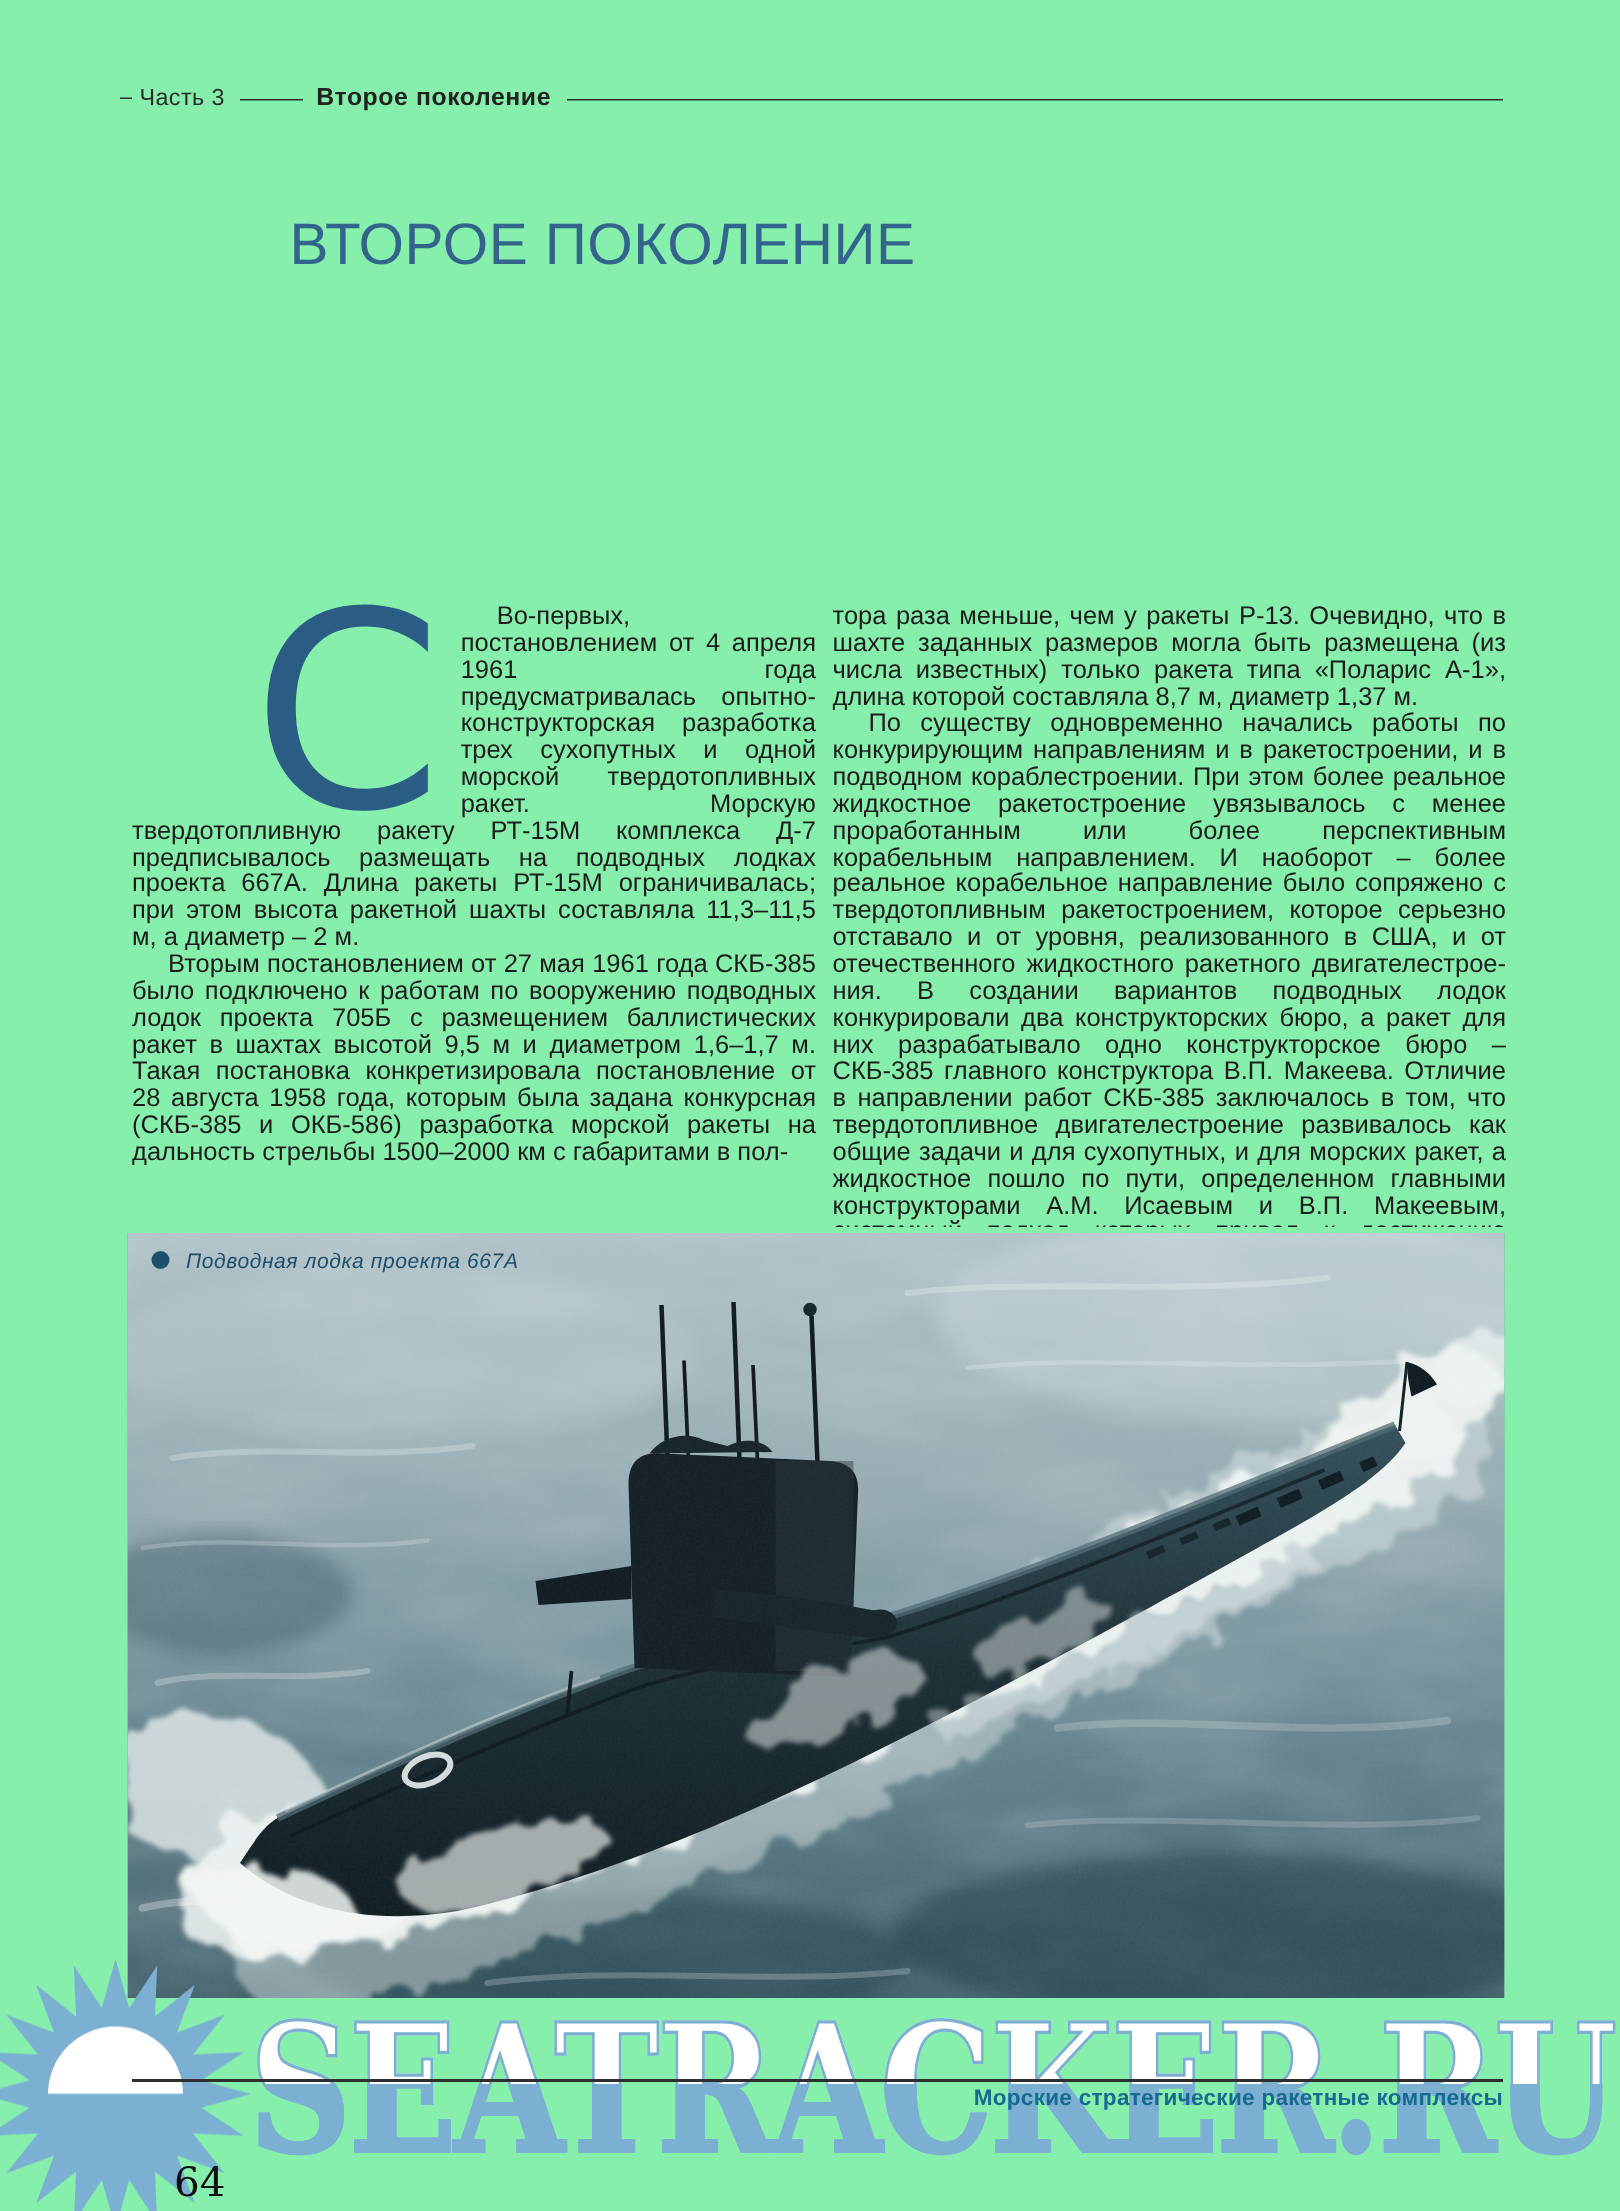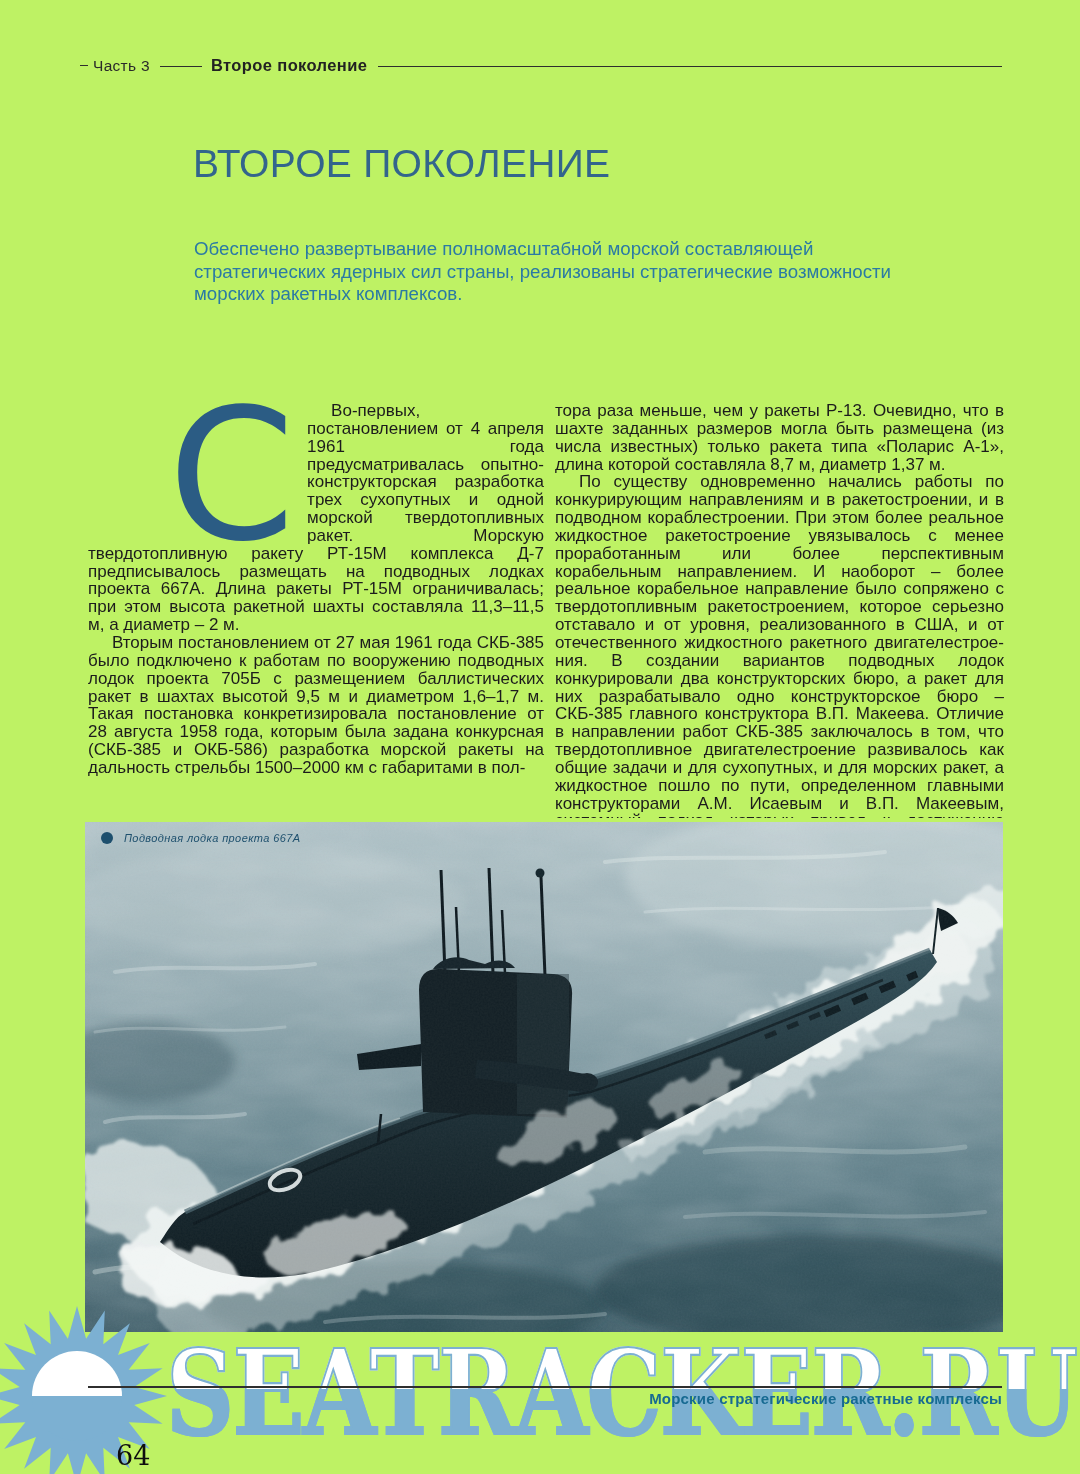--- a/index.html
+++ b/index.html
@@ -1,18 +1,18 @@
 <!DOCTYPE html>
 <html style="--title: #33658c; --lead: #2b7aa4; --body: #1c1c1c; --dropcap: #2b5c84; --caption: #1d4f6d; --footer: #176a92; --wm: #7cb0d2; --sun: #7cb0d2; --rule: #2f2f2f;"><head>
 <meta charset="utf-8">
 <style>
   html,body{margin:0;padding:0;background:#e8e8e6;}
   .page{
     position:relative;width:1080px;height:1474px;margin:0 auto;
-    background:#bef264;overflow:hidden;
+    background:#86efac;overflow:hidden;
     font-family:"Liberation Sans",sans-serif;color:#1c1c1c;
   }
   
   .header{position:absolute;left:80px;top:56px;width:922px;display:flex;align-items:center;}
   .hline{height:1.7px;background:#2e2e2e;}
   .hline.tick{width:8px;margin-right:5px;}
   .hline.short{width:42px;margin:2px 9px 0 10px;}
   .hline.long{flex:1;margin:2px 0 0 11px;}
   .part-label{font-size:15.5px;letter-spacing:.3px;color:#2a2a2a;white-space:nowrap;}
   .section-label{font-size:16.5px;font-weight:bold;letter-spacing:.4px;color:#222;white-space:nowrap;}
@@ -31,21 +31,21 @@
   .col p.no-indent{text-indent:0;}
   .dropcap{float:left;font-family:"DejaVu Sans",sans-serif;
            font-size:182px;line-height:138px;height:134px;
            margin:4px 12px 0 80px;color:var(--dropcap,#2b5c84);}
   
   .photo{position:absolute;left:85px;top:822px;width:918px;height:510px;
          overflow:hidden;background:#8fa6ac;}
   .photo svg{display:block;}
   .caption{position:absolute;left:16px;top:10px;display:flex;align-items:center;}
   .caption-dot{width:12px;height:12px;border-radius:50%;background:var(--caption,#1d4f6d);margin-right:11px;}
-  .caption-text{font-style:italic;font-size:11px;letter-spacing:.4px;color:var(--caption,#1d4f6d);}
+  .caption-text{font-style:italic;font-size:14px;letter-spacing:.4px;color:var(--caption,#1d4f6d);}
   
   .footer-rule{position:absolute;left:88px;top:1386px;width:914px;height:1.6px;
                background:var(--rule,#2f2f2f);z-index:7;}
   .page-num{position:absolute;left:116px;top:1394px;z-index:7;
             font-family:"DejaVu Serif",serif;font-size:27px;color:#0e0e0e;margin-top:46px;}
   .footer-right{position:absolute;left:0;top:1390px;width:1002px;text-align:right;z-index:7;
                 font-size:15px;font-weight:bold;letter-spacing:.2px;color:var(--footer,#176a92);}
   
   .watermark{position:absolute;left:166px;top:1334px;z-index:6;white-space:nowrap;
              font-family:"DejaVu Serif",serif;font-weight:bold;
@@ -67,21 +67,20 @@
     <span class="part-label">Часть 3</span>
     <span class="hline short"></span>
     <span class="section-label">Второе поколение</span>
     <span class="hline long"></span>
   </div>
 
   <div class="title">
     <div>ВТОРОЕ ПОКОЛЕНИЕ</div>
   </div>
 
-  <div class="lead">Обеспечено развертывание полномасштабной морской составляющей стратегических ядерных сил страны, реализованы стратегические возможности морских ракетных комплексов.</div>
 
   <div class="cols">
     <div class="col left">
       <p class="no-indent"><span class="dropcap">С</span></p>
       <p>Во-первых, постановлением от 4 апреля 1961 года предусматривалась опытно-конст­рукторская разработка трех сухопутных и одной морской твердотопливных ракет. Морскую твердотопливную раке­ту РТ-15М комплекса Д-7 предписывалось размещать на подводных лодках проекта 667А. Длина ракеты РТ-15М ограничивалась; при этом высота ракетной шахты состав­ляла 11,3–11,5 м, а диаметр – 2 м.</p>
       <p>Вторым постановлением от 27 мая 1961 года СКБ-385 было подключено к работам по вооружению подвод­ных лодок проекта 705Б с размещением баллистических ракет в шахтах высотой 9,5 м и диаметром 1,6–1,7 м. Такая постановка конкретизировала постановление от 28 августа 1958 года, которым была задана конкурсная (СКБ-385 и ОКБ-586) разработка морской ракеты на дальность стрельбы 1500–2000 км с габаритами в пол-</p>
     </div>
     <div class="col right">
       <p class="no-indent">тора раза меньше, чем у ракеты Р-13. Очевидно, что в шахте заданных размеров могла быть размещена (из чис­ла известных) только ракета типа «Поларис А-1», длина которой составляла 8,7 м, диаметр 1,37 м.</p>
       <p>По существу одновременно начались работы по конку­рирующим направлениям и в ракетостроении, и в подвод­ном кораблестроении. При этом более реальное жидкост­ное ракетостроение увязывалось с менее проработанным или более перспективным корабельным направлением. И наоборот – более реальное корабельное направление было сопряжено с твердотопливным ракетостроением, которое серьезно отставало и от уровня, реализованного в США, и от отечественного жидкостного ракетного двигателестрое­ния. В создании вариантов подводных лодок конкурировали два конструкторских бюро, а ракет для них разрабатывало одно конструкторское бюро – СКБ-385 главного конструк­тора В.П. Макеева. Отличие в направлении работ СКБ-385 заключалось в том, что твердотопливное двигателестрое­ние развивалось как общие задачи и для сухопутных, и для морских ракет, а жидкостное пошло по пути, определенном главными конструкторами А.М. Исаевым и В.П. Макеевым, системный подход которых привел к достижению принци­пиально новых возможностей ракетостроения.</p>

